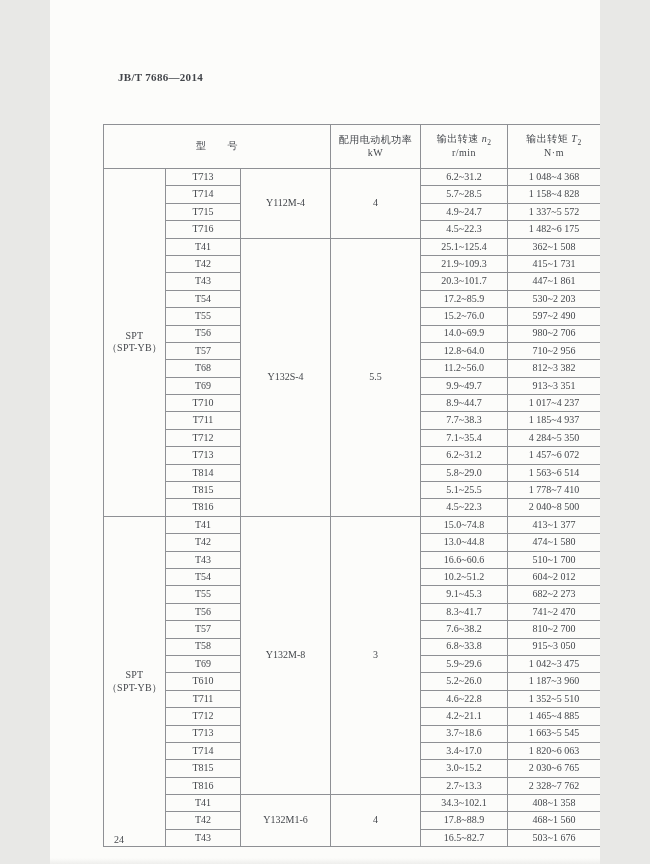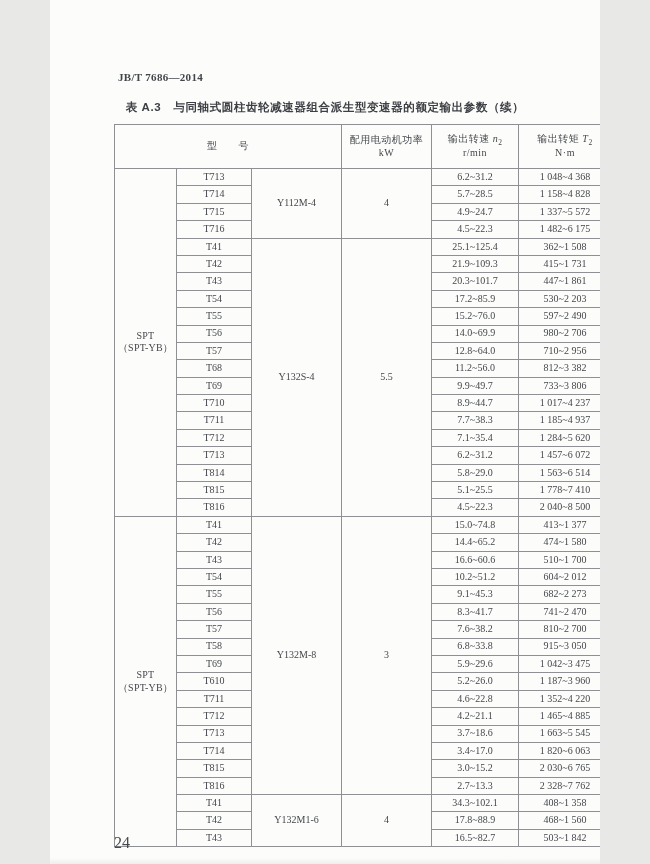--- a/index.html
+++ b/index.html
@@ -30,21 +30,21 @@
     top: 100px;
     text-align: center;
     font-size: 11.5px;
     font-weight: bold;
     letter-spacing: 0.6px;
     color: #3c3f44;
     font-family: "Liberation Sans", "DejaVu Sans", sans-serif;
   }
   table.main {
     position: absolute;
-    left: 64px;
+    left: 53px;
     top: 124px;
     width: 497px;
     border-collapse: collapse;
     table-layout: fixed;
     border: 1.5px solid #55585c;
   }
   table.main th, table.main td {
     border: 1px solid #8e9094;
     text-align: center;
     vertical-align: middle;
@@ -64,40 +64,39 @@
   }
   tbody tr { height: 17.4px; }
   td.series-cell { font-size: 9.5px; letter-spacing: 0.2px; line-height: 1.7; }
   td.motor-cell, td.power-cell { font-size: 10px; }
   i { font-style: italic; }
   sub { font-size: 7.5px; }
   .page-number {
     position: absolute;
     left: 64px;
     top: 834px;
-    font-size: 16px;
+    font-size: 10px;
     color: #46494e;
   }
   
   .scan-shade {
     position: absolute;
     left: 0; right: 0; bottom: 0;
     height: 6px;
     background: linear-gradient(to bottom, rgba(0,0,0,0), rgba(120,120,118,0.10));
     pointer-events: none;
   }
 </style>
 </head>
 <body>
 
 <div class="page">
 
   <div class="doc-header">JB/T 7686—2014</div>
 
-  <div class="table-title">表 A.3　与同轴式圆柱齿轮减速器组合派生型变速器的额定输出参数（续）</div>
 
   <table class="main">
     <colgroup>
       <col style="width:62px">
       <col style="width:75px">
       <col style="width:90px">
       <col style="width:90px">
       <col style="width:87px">
       <col style="width:93px">
     </colgroup>
@@ -185,36 +184,36 @@
           <td class="torque-cell">710~2 956</td>
         </tr>
         <tr>
           <td class="model-cell">T68</td>
           <td class="speed-cell">11.2~56.0</td>
           <td class="torque-cell">812~3 382</td>
         </tr>
         <tr>
           <td class="model-cell">T69</td>
           <td class="speed-cell">9.9~49.7</td>
-          <td class="torque-cell">733~3 806</td>
+          <td class="torque-cell">913~3 351</td>
         </tr>
         <tr>
           <td class="model-cell">T710</td>
           <td class="speed-cell">8.9~44.7</td>
           <td class="torque-cell">1 017~4 237</td>
         </tr>
         <tr>
           <td class="model-cell">T711</td>
           <td class="speed-cell">7.7~38.3</td>
           <td class="torque-cell">1 185~4 937</td>
         </tr>
         <tr>
           <td class="model-cell">T712</td>
           <td class="speed-cell">7.1~35.4</td>
-          <td class="torque-cell">1 284~5 620</td>
+          <td class="torque-cell">4 284~5 350</td>
         </tr>
         <tr>
           <td class="model-cell">T713</td>
           <td class="speed-cell">6.2~31.2</td>
           <td class="torque-cell">1 457~6 072</td>
         </tr>
         <tr>
           <td class="model-cell">T814</td>
           <td class="speed-cell">5.8~29.0</td>
           <td class="torque-cell">1 563~6 514</td>
@@ -235,21 +234,21 @@
             <div>（SPT-YB）</div>
           </td>
           <td class="model-cell">T41</td>
           <td class="motor-cell" rowspan="16">Y132M-8</td>
           <td class="power-cell" rowspan="16">3</td>
           <td class="speed-cell">15.0~74.8</td>
           <td class="torque-cell">413~1 377</td>
         </tr>
         <tr>
           <td class="model-cell">T42</td>
-          <td class="speed-cell">14.4~65.2</td>
+          <td class="speed-cell">13.0~44.8</td>
           <td class="torque-cell">474~1 580</td>
         </tr>
         <tr>
           <td class="model-cell">T43</td>
           <td class="speed-cell">16.6~60.6</td>
           <td class="torque-cell">510~1 700</td>
         </tr>
         <tr>
           <td class="model-cell">T54</td>
           <td class="speed-cell">10.2~51.2</td>
@@ -281,21 +280,21 @@
           <td class="torque-cell">1 042~3 475</td>
         </tr>
         <tr>
           <td class="model-cell">T610</td>
           <td class="speed-cell">5.2~26.0</td>
           <td class="torque-cell">1 187~3 960</td>
         </tr>
         <tr>
           <td class="model-cell">T711</td>
           <td class="speed-cell">4.6~22.8</td>
-          <td class="torque-cell">1 352~4 220</td>
+          <td class="torque-cell">1 352~5 510</td>
         </tr>
         <tr>
           <td class="model-cell">T712</td>
           <td class="speed-cell">4.2~21.1</td>
           <td class="torque-cell">1 465~4 885</td>
         </tr>
         <tr>
           <td class="model-cell">T713</td>
           <td class="speed-cell">3.7~18.6</td>
           <td class="torque-cell">1 663~5 545</td>
@@ -323,20 +322,20 @@
           <td class="torque-cell">408~1 358</td>
         </tr>
         <tr>
           <td class="model-cell">T42</td>
           <td class="speed-cell">17.8~88.9</td>
           <td class="torque-cell">468~1 560</td>
         </tr>
         <tr>
           <td class="model-cell">T43</td>
           <td class="speed-cell">16.5~82.7</td>
-          <td class="torque-cell">503~1 842</td>
+          <td class="torque-cell">503~1 676</td>
         </tr>
       </tbody>
   </table>
 
   <div class="page-number">24</div>
   <div class="scan-shade"></div>
 </div>
 
 </body></html>

